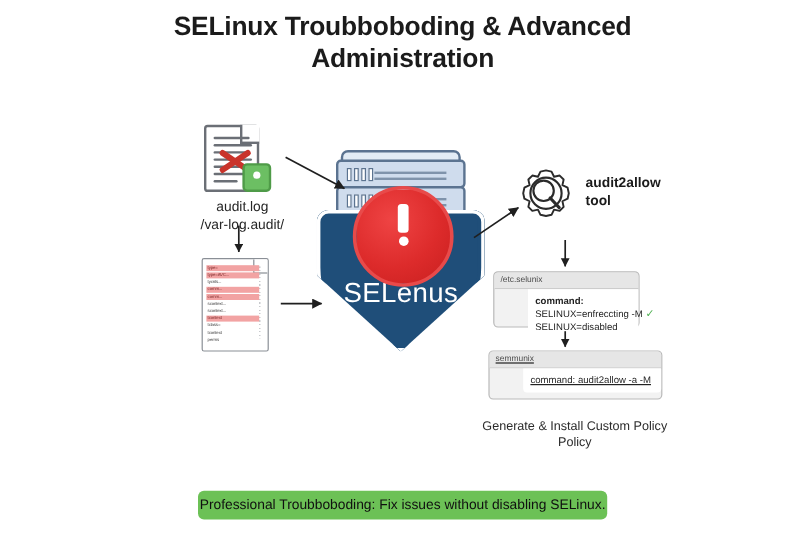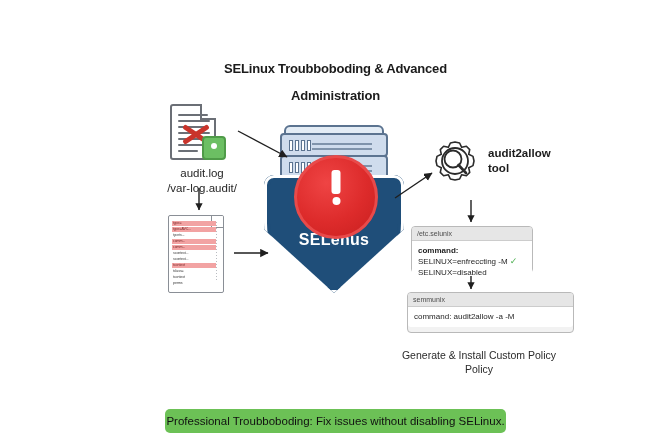--- a/index.html
+++ b/index.html
@@ -6,23 +6,22 @@
   body{
     width:671px;height:448px;background:#ffffff;
     font-family:"Liberation Sans", sans-serif;
     color:#222;overflow:hidden;position:relative;
   }
   .stage{position:absolute;left:0;top:0;width:671px;height:448px;}
 
   
   .title{
     position:absolute;left:0;top:8px;width:671px;text-align:center;
-    font-size:13px;font-weight:bold;line-height:27px;color:#1b1b1b;
+    font-size:22px;font-weight:bold;line-height:27px;color:#1b1b1b;
     letter-spacing:-0.2px;
-    margin-top:47px;
   }
 
   
   .abs{position:absolute;}
 
   
   #audit-file{left:170px;top:104px;width:62px;height:58px;}
   .sheet{
     position:absolute;left:0;top:0;width:46px;height:56px;
     background:#ffffff;border:2px solid #6b6f76;border-radius:3px;
@@ -100,21 +99,21 @@
 
   .shield{
     position:absolute;left:10px;top:42px;width:140px;height:118px;
     background:#1f4e79;
     border-radius:10px 10px 60px 60px / 10px 10px 70px 70px;
     box-shadow:inset 0 0 0 3px #ffffff, inset 0 0 0 6px #1f4e79;
     clip-path:polygon(0% 0%, 100% 0%, 100% 46%, 50% 100%, 0% 46%);
   }
   .shield-label{
     position:absolute;left:0;top:56px;width:140px;text-align:center;
-    color:#ffffff;font-size:16px;font-weight:bold;letter-spacing:0.3px;
+    color:#ffffff;font-size:23px;font-weight:normal;letter-spacing:0.3px;
   }
 
   .deny{
     position:absolute;left:40px;top:22px;width:84px;height:84px;border-radius:50%;
     background:radial-gradient(circle at 38% 32%, #ef4444 0%, #dd2b2b 55%, #c81f1f 100%);
     border:3px solid #e84a4a;box-sizing:border-box;
   }
   .bang{
     position:absolute;left:50%;top:12px;transform:translateX(-50%);
     width:9px;
@@ -135,27 +134,27 @@
 
   
   .codebox{
     position:absolute;background:#f2f2f2;border:1px solid #b9b9b9;border-radius:4px;
     box-sizing:border-box;
   }
   .codebox .hdr{
     height:13px;line-height:13px;padding:0 5px;font-size:7px;color:#4d4d4d;
     background:#e6e6e6;border-bottom:1px solid #cccccc;border-radius:3px 3px 0 0;
   }
-  .codebox .body{padding:4px 6px 5px;background:#ffffff;border-radius:0 0 3px 3px;}
+  .codebox .body{padding:4px 6px 5px;background:#ffffff;border-radius:0 0 3px 3px;margin-left:28px;}
   .codebox .line{font-size:8px;line-height:11px;color:#1f1f1f;white-space:nowrap;}
   .codebox .line b{font-weight:bold;}
   .check{color:#4caf50;font-size:9px;}
 
   #box-selinux{left:411px;top:226px;width:122px;height:47px;}
-  #box-semanage{left:407px;top:292px;width:167px;height:41px;}
+  #box-semanage{left:407px;top:292px;width:145px;height:41px;text-decoration:underline;}
 
   .module-caption{
     position:absolute;left:388px;top:348px;width:182px;text-align:center;
     font-size:10.5px;line-height:14px;color:#2b2b2b;
   }
 
   
   .banner{
     position:absolute;left:165px;top:409px;width:341px;height:24px;
     background:#6cc156;border-radius:5px;

